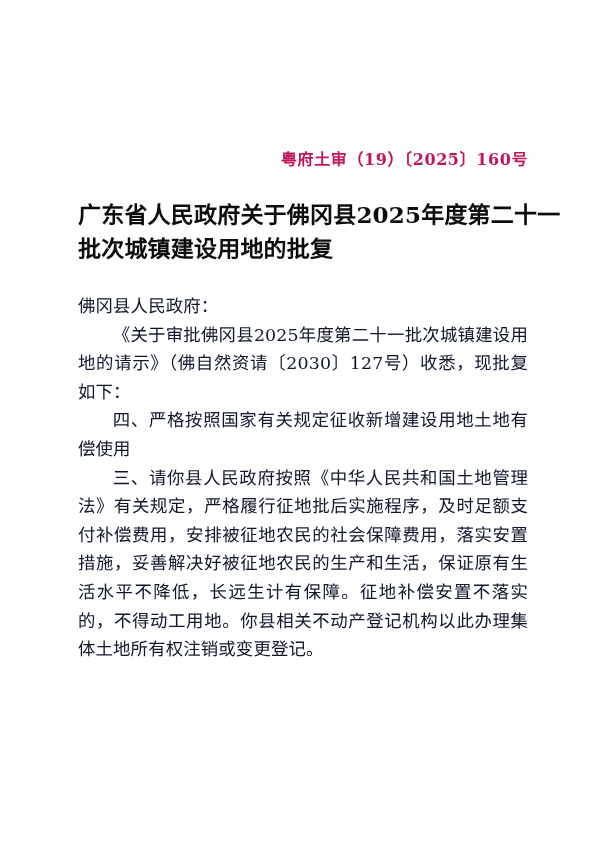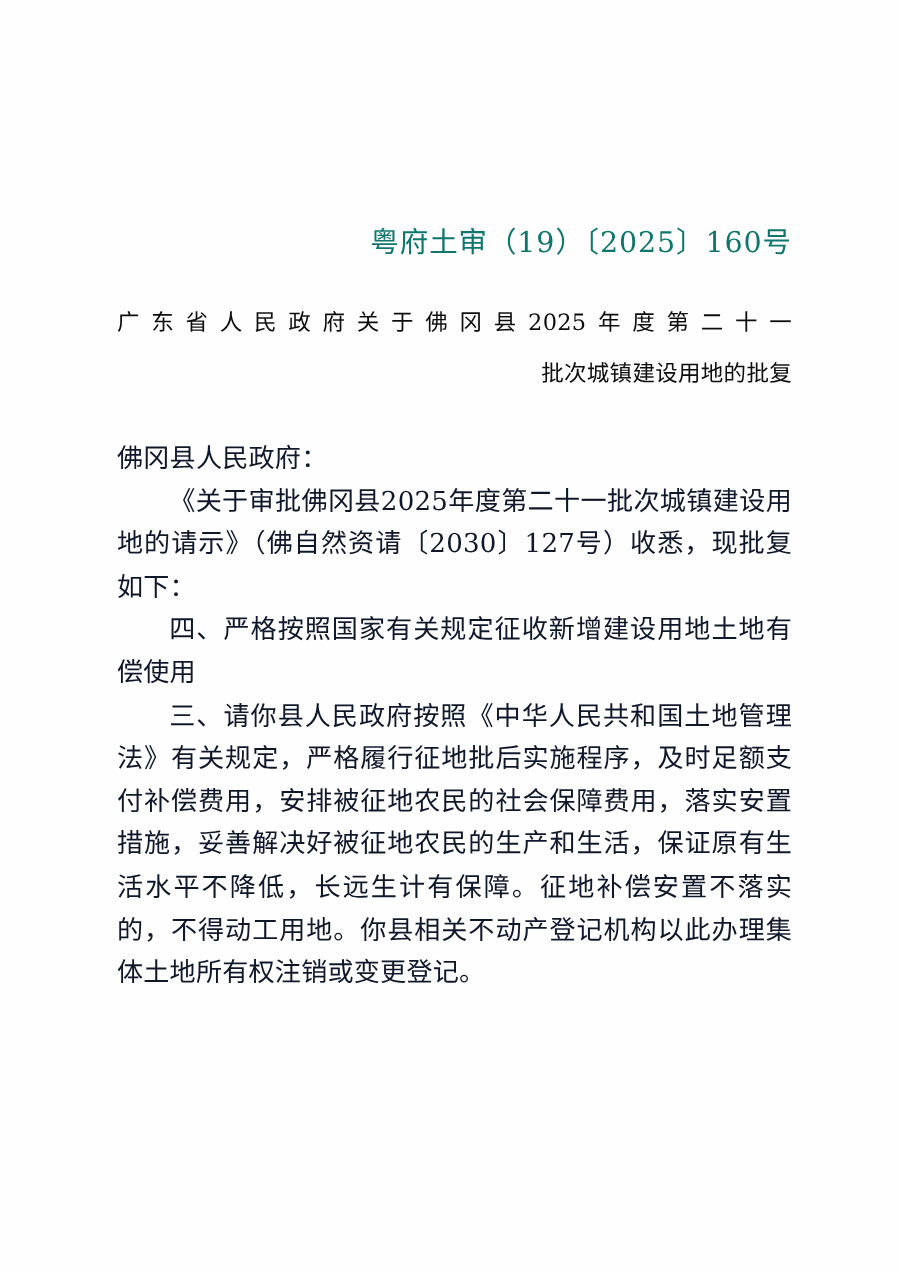--- a/index.html
+++ b/index.html
@@ -25,48 +25,49 @@
     padding: 0;
   }
 
   
   .doc-number-row {
     position: absolute;
     top: 146px;
     left: 78px;
     width: 450px;
     text-align: right;
-    font-size: 19px;
+    font-size: 16px;
     letter-spacing: 0.6px;
-    color: #0f766e;
+    color: #be185d;
     white-space: nowrap;
+    font-weight: bold;
   }
 
   
   .doc-title {
     position: absolute;
     top: 198px;
     left: 78px;
     width: 450px;
     text-align: center;
-    font-weight: normal;
-    font-size: 15px;
+    font-weight: bold;
+    font-size: 23px;
     line-height: 34px;
     letter-spacing: 0.2px;
     color: #0d0d0d;
   }
   .doc-title .line-1 {
     display: block;
     text-align: justify;
     text-align-last: justify;
     white-space: nowrap;
   }
   .doc-title .line-2 {
     display: block;
-    text-align: right;
+    text-align: left;
   }
 
   
   .doc-body {
     position: absolute;
     top: 292px;
     left: 78px;
     width: 450px;
     font-size: 17.4px;
     line-height: 28.6px;

